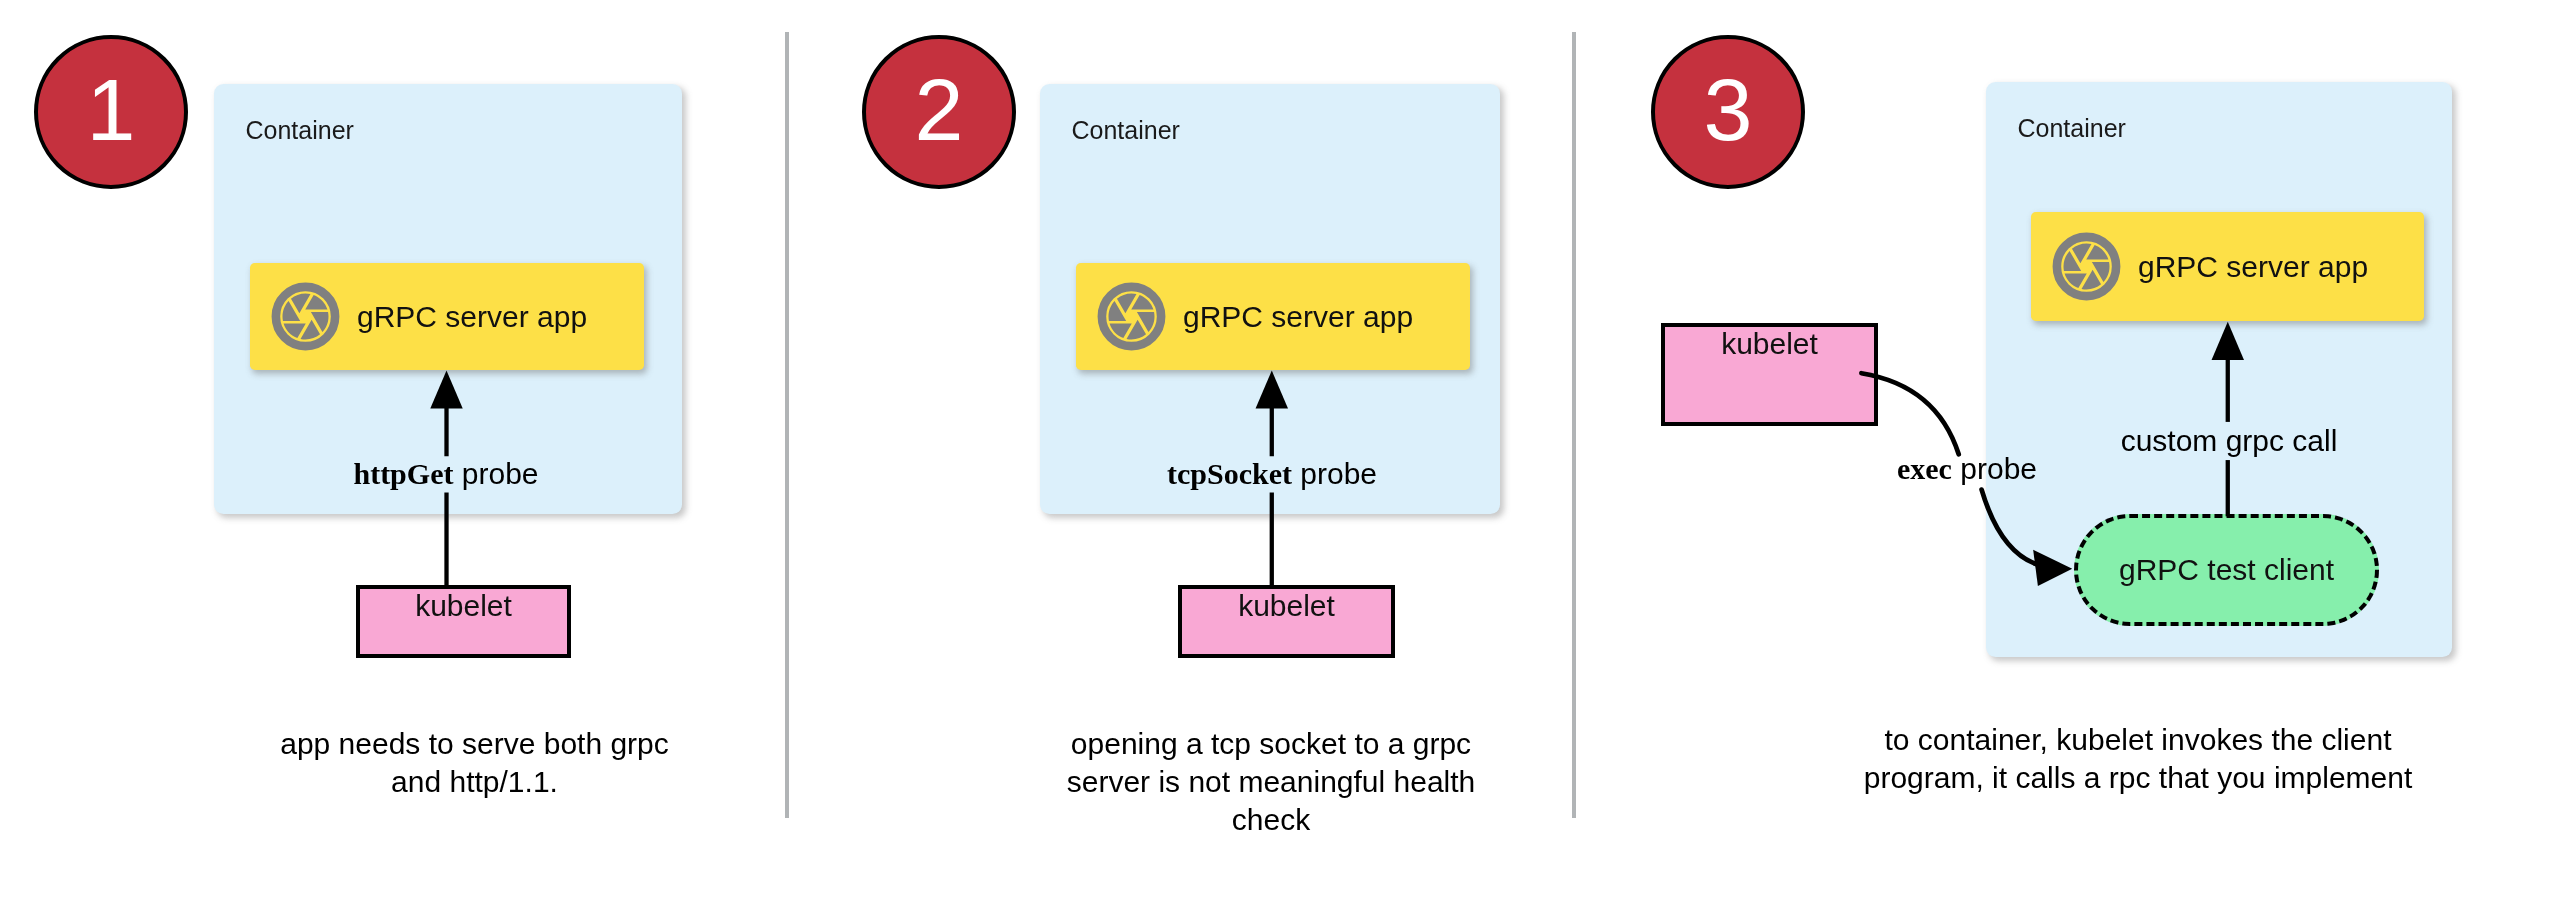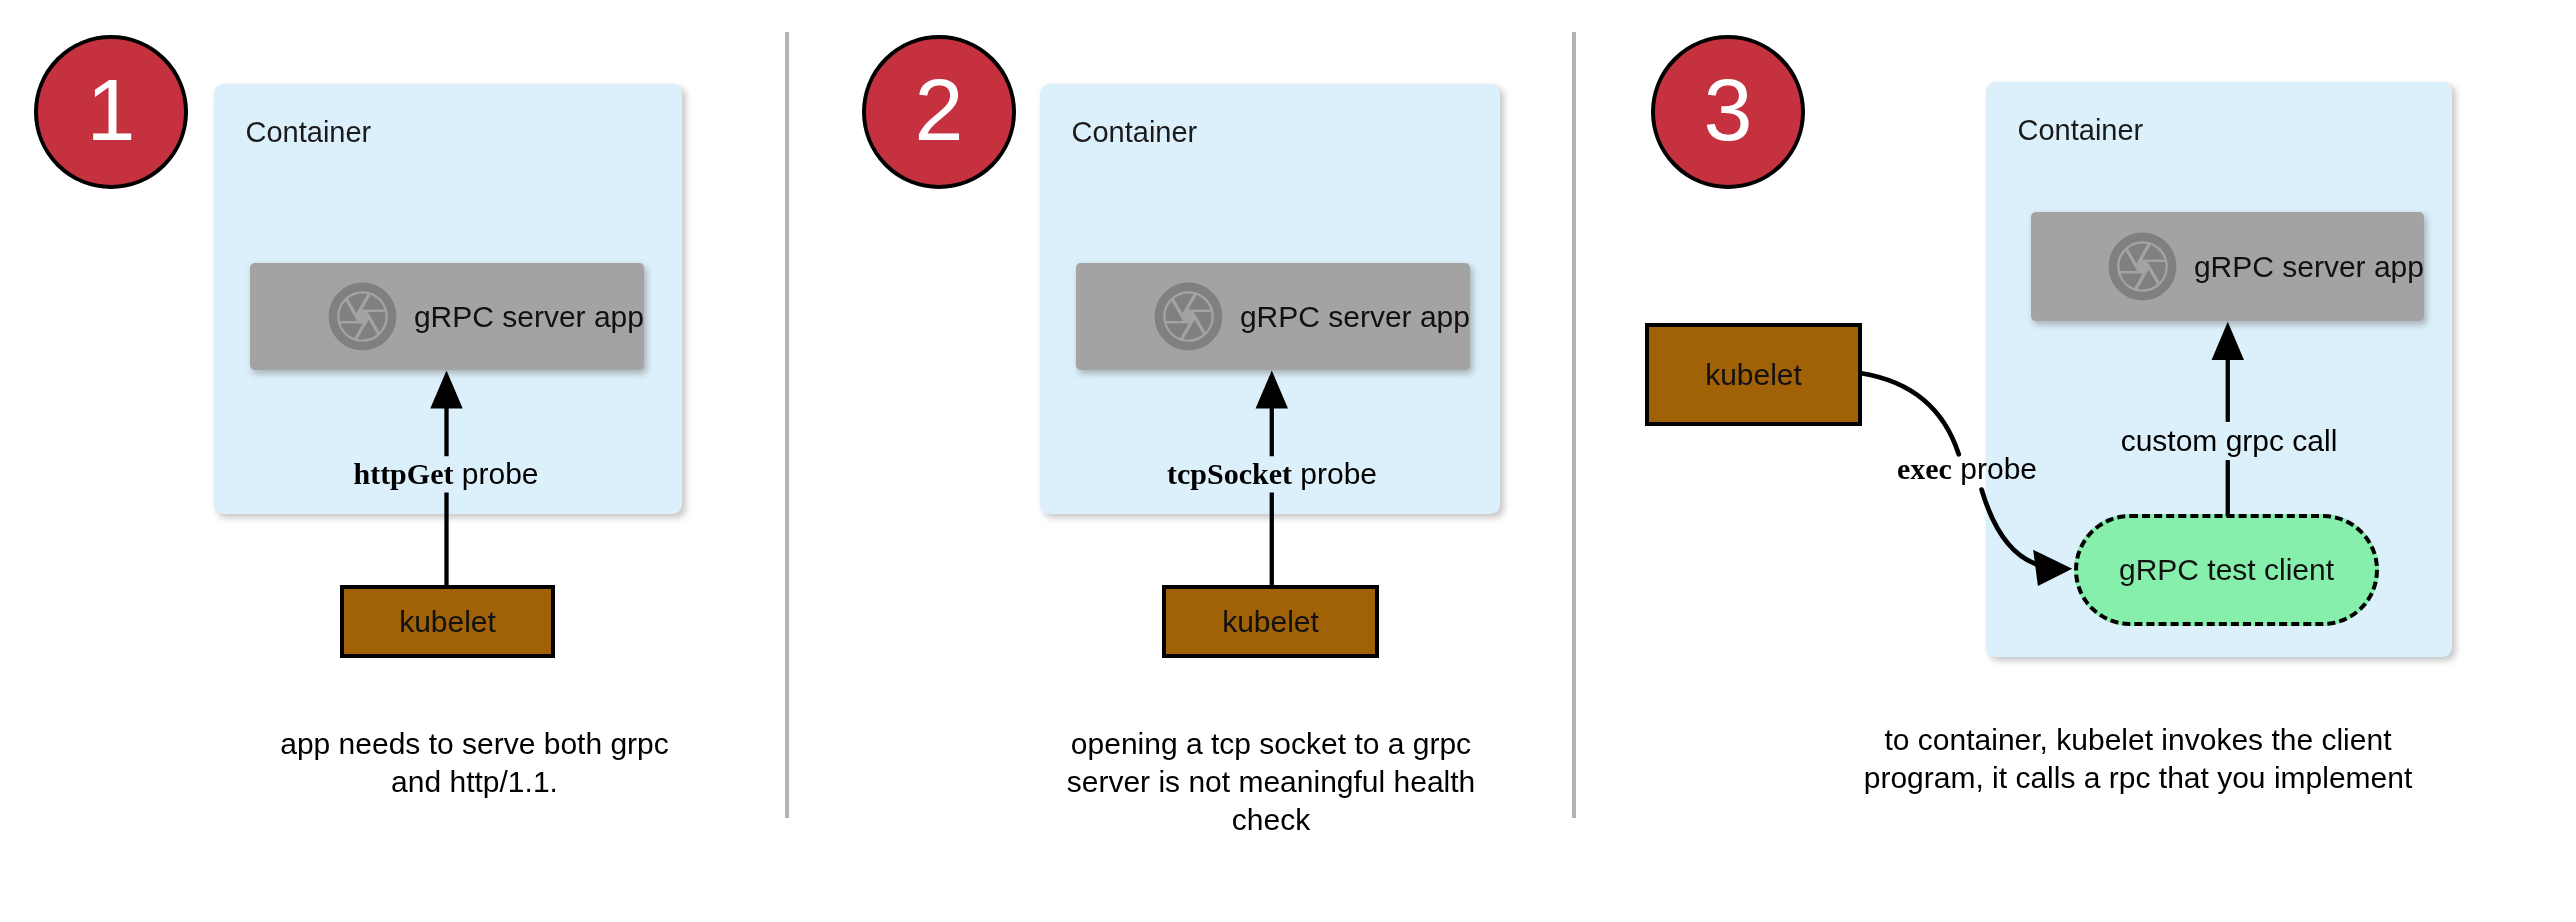--- a/index.html
+++ b/index.html
@@ -11,30 +11,30 @@
   .badge{
     position:absolute;width:146px;height:146px;border-radius:50%;
     background:#c5313e;border:4.8px solid #000;box-sizing:content-box;
     display:flex;align-items:center;justify-content:center;z-index:6;
   }
   .badge span{color:#fff;font-size:88px;line-height:1;transform:translateY(-1.9px);}
   .container-box{
     position:absolute;background:#dcf0fb;border-radius:9.5px;z-index:1;
     box-shadow:3.8px 3.8px 6.7px rgba(110,110,110,0.38);
   }
-  .container-label{position:absolute;left:31.5px;top:32px;font-size:29px;color:#1a1a1a;}
+  .container-label{position:absolute;left:31.5px;top:32px;font-size:25px;color:#1a1a1a;}
   .app-box{
-    position:absolute;background:#a3a3a3;border-radius:4.8px;z-index:3;
+    position:absolute;background:#fde047;border-radius:4.8px;z-index:3;
     box-shadow:2.9px 3.8px 6.7px rgba(110,110,110,0.45);
-    display:flex;align-items:center;padding-left:21px;box-sizing:border-box;justify-content:flex-end;
+    display:flex;align-items:center;padding-left:21px;box-sizing:border-box;
   }
   .app-box .app-label{font-size:30px;margin-left:17px;color:#111;}
   .kubelet-box{
-    position:absolute;background:#a16207;border:4.8px solid #000;box-sizing:border-box;z-index:3;
-    display:flex;align-items:center;justify-content:center;font-size:30px;
+    position:absolute;background:#f9a8d4;border:4.8px solid #000;box-sizing:border-box;z-index:3;
+    display:flex;justify-content:center;font-size:30px;margin-left:16px;
   }
   .probe-label{position:absolute;font-size:30px;text-align:center;z-index:7;color:#000;}
   .probe-label b{font-weight:bold;font-family:Liberation Serif, serif;}
   .free-label{position:absolute;font-size:30px;text-align:center;z-index:7;color:#000;}
   .test-client-oval{
     position:absolute;background:#86efac;border:4.3px dashed #000;border-radius:57px;
     box-sizing:border-box;z-index:4;display:flex;align-items:center;justify-content:center;
     font-size:30px;color:#111;
   }
   .caption{position:absolute;font-size:30px;line-height:38px;text-align:center;color:#000;z-index:2;}

